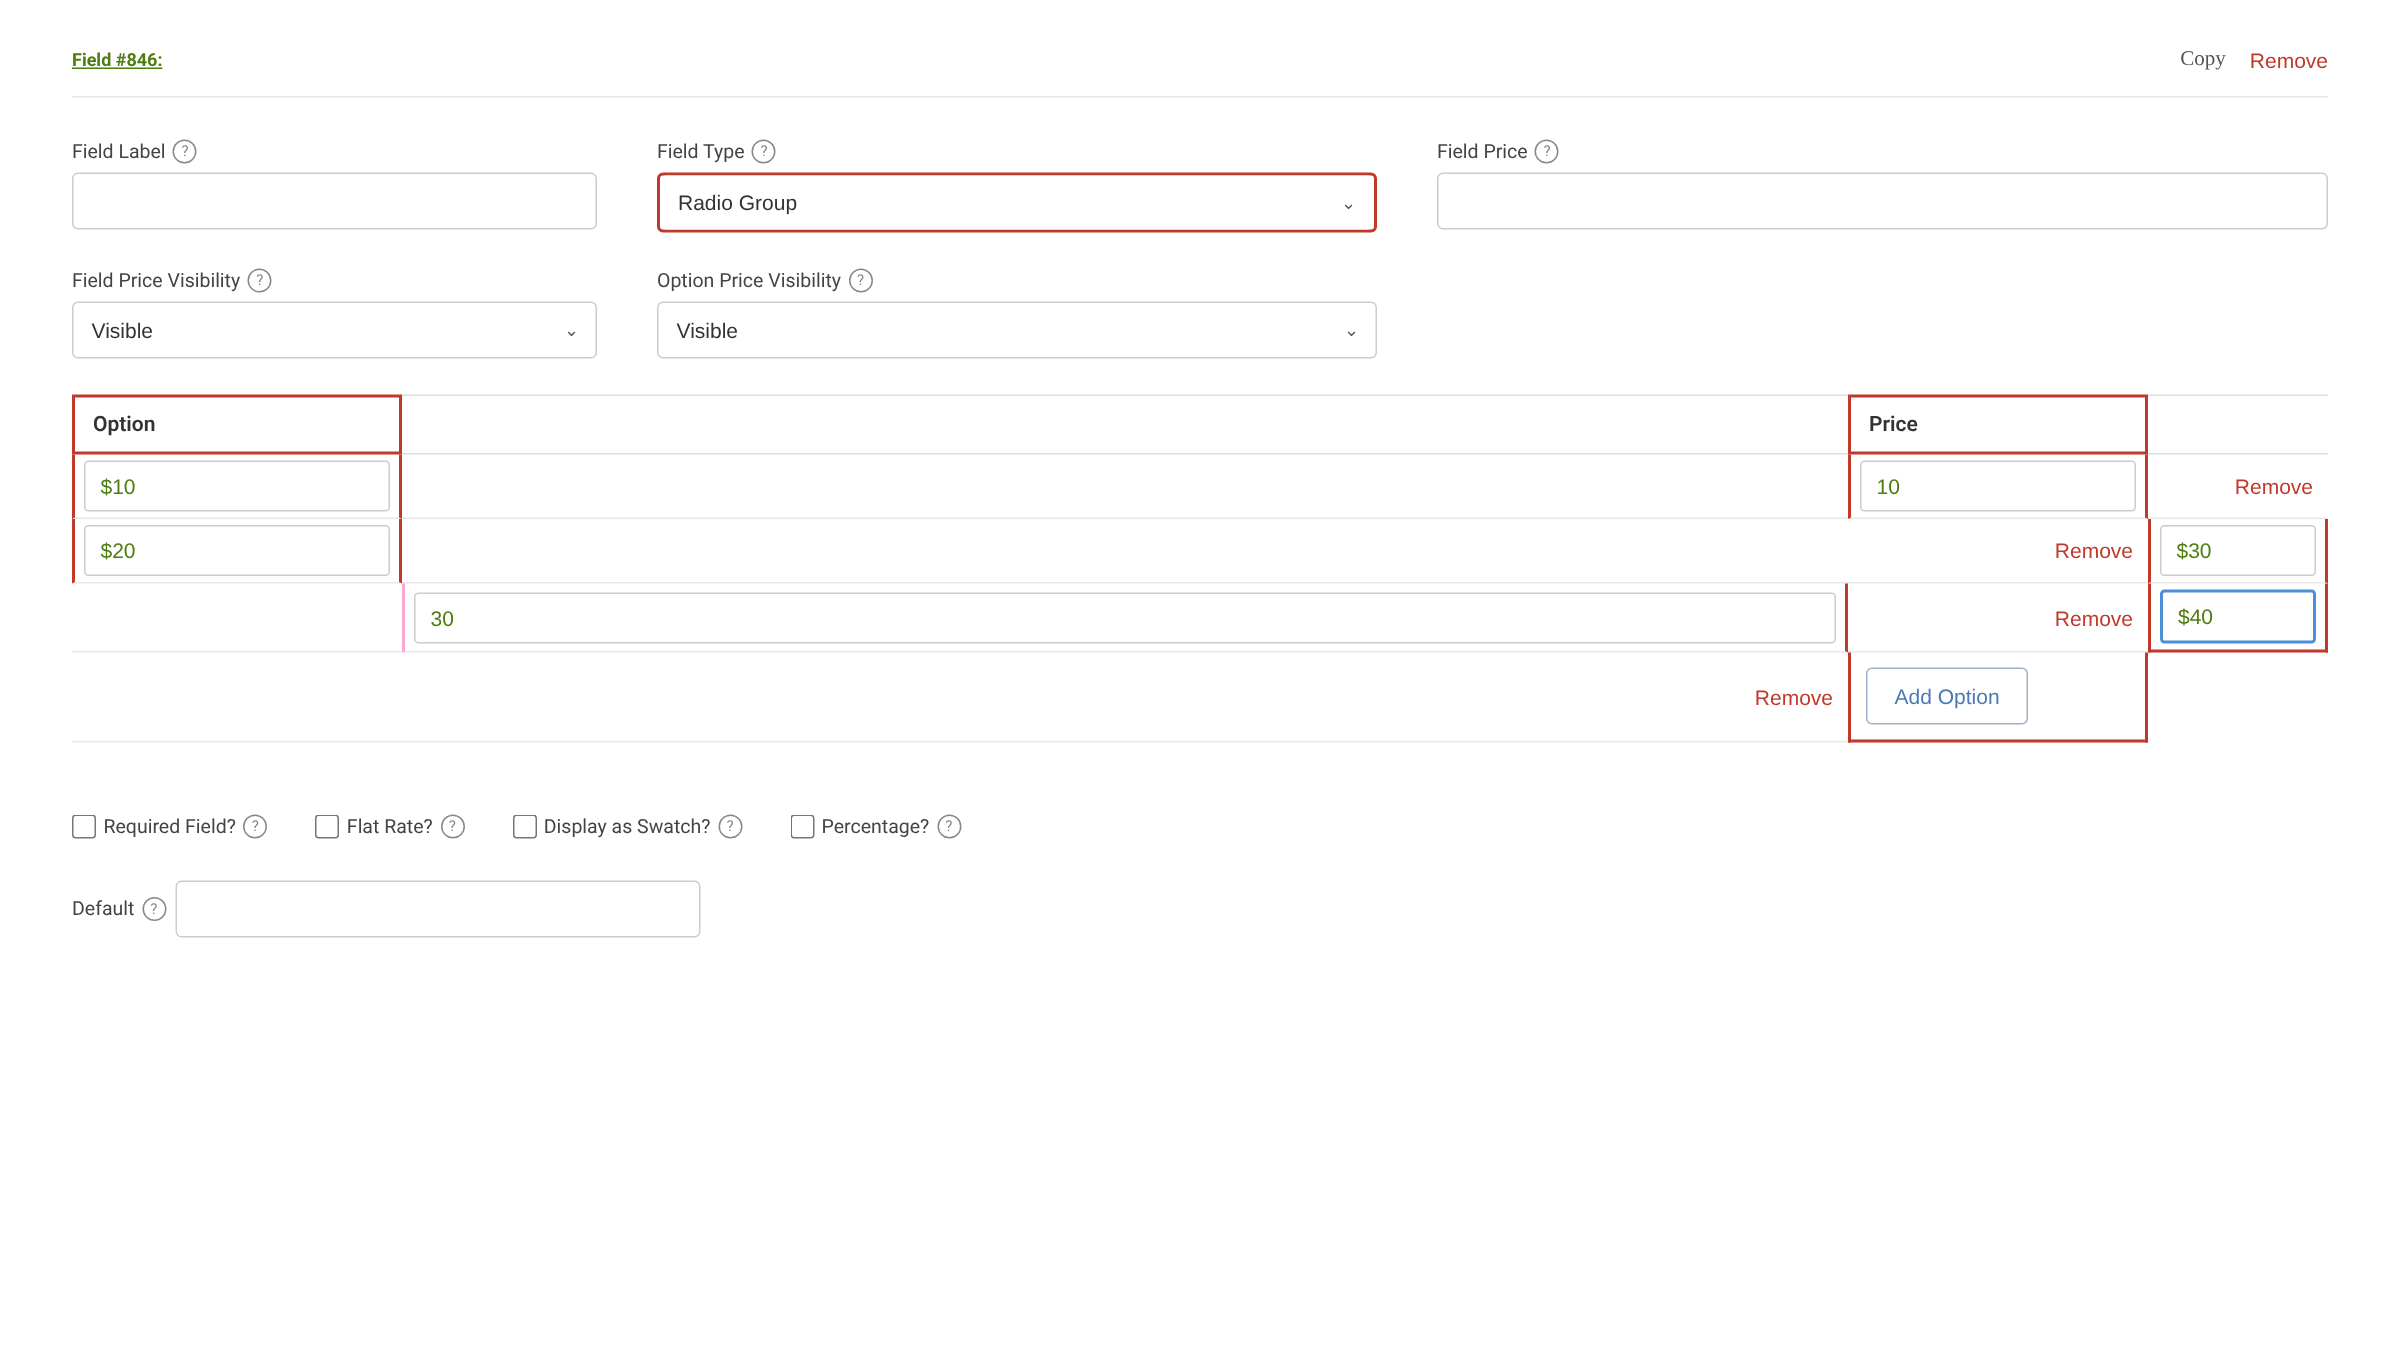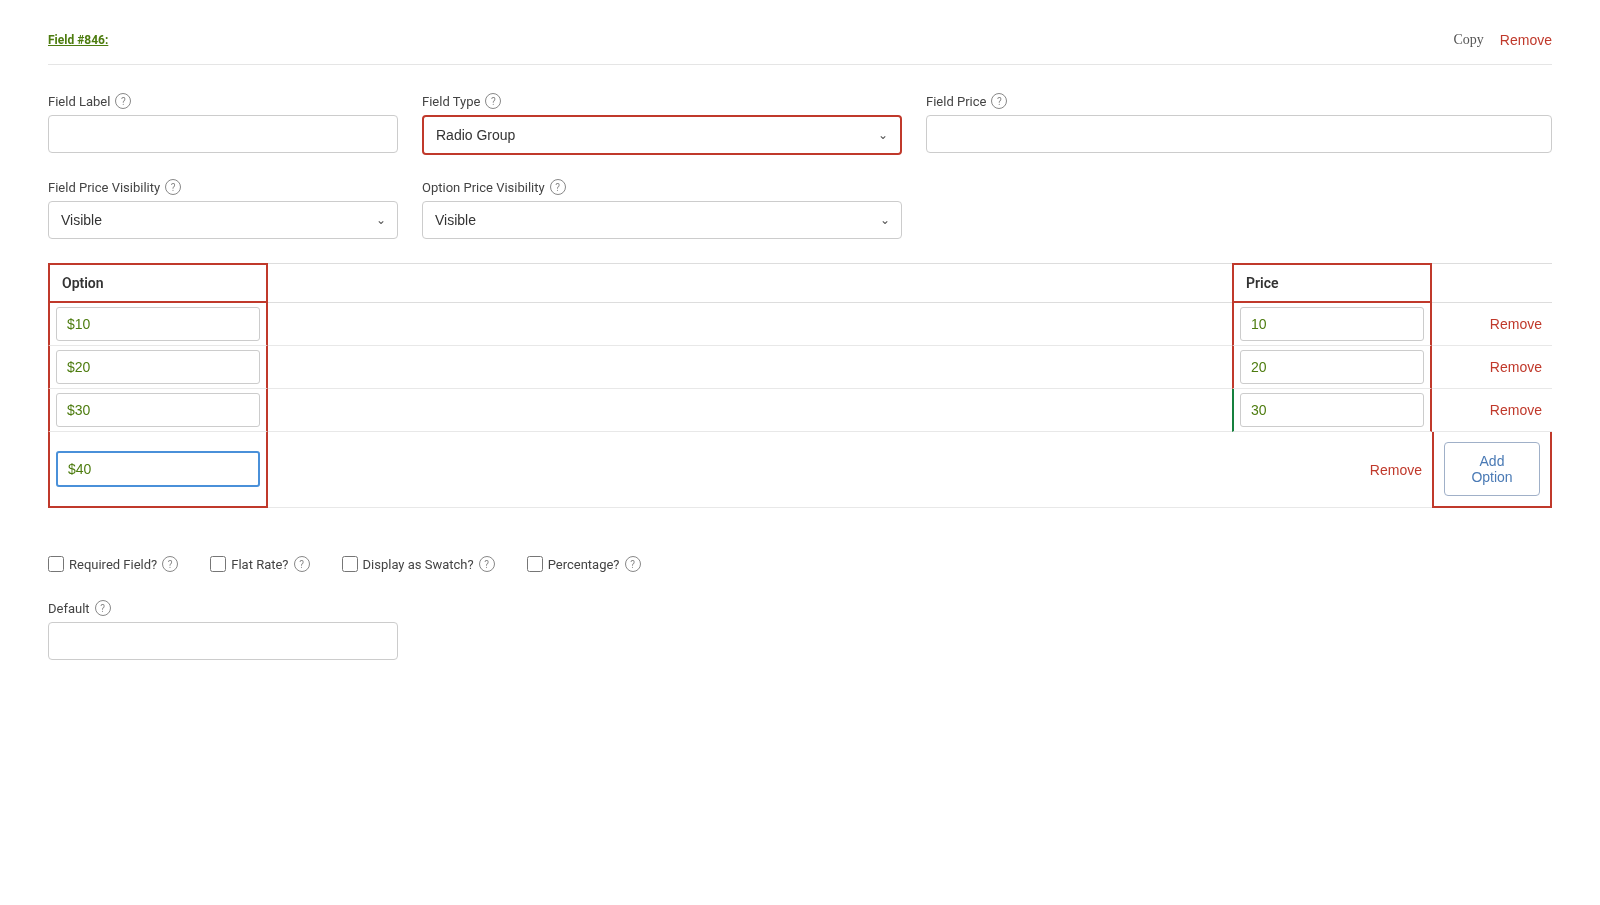--- a/index.html
+++ b/index.html
@@ -42,21 +42,21 @@
     }
     .btn-remove-header {
       background: none;
       border: none;
       cursor: pointer;
       font-size: 14px;
       color: #c0392b;
     }
     .form-row {
       display: flex;
-      gap: 24px;
+      gap: 40px;
       margin-bottom: 24px;
       align-items: flex-start;
     }
     .form-group {
       display: flex;
       flex-direction: column;
       gap: 6px;
     }
     .form-group.field-label-group {
       flex: 1;
@@ -180,21 +180,21 @@
       width: 16px;
       height: 16px;
       cursor: pointer;
       border: 1px solid #aaa;
       border-radius: 3px;
       accent-color: #4a90d9;
     }
     
     .default-section {
       display: flex;
-      flex-direction: column;
+      flex-direction: row;
       gap: 6px;
     }
     .default-input {
       border: 1px solid #ccc;
       border-radius: 4px;
       padding: 10px 12px;
       font-size: 14px;
       color: #333;
       width: 350px;
       outline: none;
@@ -307,32 +307,29 @@
         <input type="text" class="full-width-input" value="10" style="">
       </div>
       <div style="border-bottom: 1px solid #e8e8e8; padding: 4px 6px; display:flex; align-items:center; justify-content:flex-end;">
         <button class="btn-remove-row">Remove</button>
       </div>
 
       <div style="border-left: 2px solid #c0392b; border-right: 2px solid #c0392b; border-bottom: 1px solid #e8e8e8; padding: 4px 6px; display:flex; align-items:center;">
         <input type="text" class="full-width-input" value="$20" style="">
       </div>
       <div style="border-bottom: 1px solid #e8e8e8; padding: 4px 6px; display:flex; align-items:center;"></div>
-      <div style="border-left: 2px solid #c0392b; border-right: 2px solid #c0392b; border-bottom: 1px solid #e8e8e8; padding: 4px 6px; display:flex; align-items:center;">
-        <input type="text" class="full-width-input" value="20" style="">
-      </div>
       <div style="border-bottom: 1px solid #e8e8e8; padding: 4px 6px; display:flex; align-items:center; justify-content:flex-end;">
         <button class="btn-remove-row">Remove</button>
       </div>
 
       <div style="border-left: 2px solid #c0392b; border-right: 2px solid #c0392b; border-bottom: 1px solid #e8e8e8; padding: 4px 6px; display:flex; align-items:center;">
         <input type="text" class="full-width-input" value="$30" style="">
       </div>
       <div style="border-bottom: 1px solid #e8e8e8; padding: 4px 6px; display:flex; align-items:center;"></div>
-      <div style="border-left: 2px solid #15803d; border-right: 2px solid #c0392b; border-bottom: 1px solid #e8e8e8; padding: 4px 6px; display:flex; ">
+      <div style="border-left: 2px solid #f9a8d4; border-right: 2px solid #c0392b; border-bottom: 1px solid #e8e8e8; padding: 4px 6px; display:flex; align-items:center;">
         <input type="text" class="full-width-input" value="30" style="">
       </div>
       <div style="border-bottom: 1px solid #e8e8e8; padding: 4px 6px; display:flex; align-items:center; justify-content:flex-end;">
         <button class="btn-remove-row">Remove</button>
       </div>
 
       <div style="border-left: 2px solid #c0392b; border-right: 2px solid #c0392b; border-bottom: 2px solid #c0392b; padding: 4px 6px; display:flex; align-items:center;">
         <input type="text" class="full-width-input" value="$40" style="border: 2px solid rgb(74, 144, 217);">
       </div>
       <div style="border-bottom: 1px solid #e8e8e8; padding: 4px 6px; display:flex; align-items:center;"></div>

